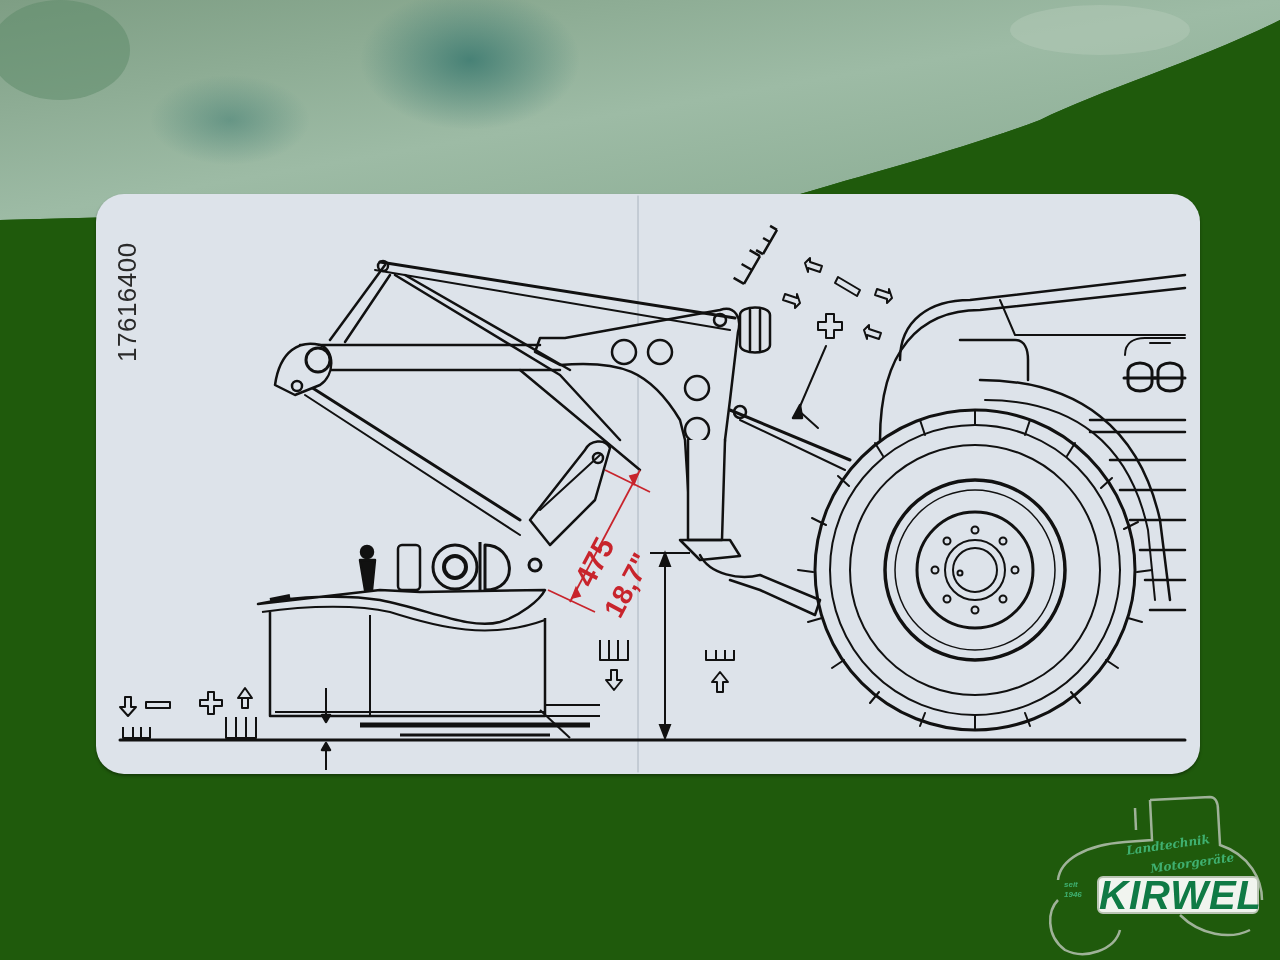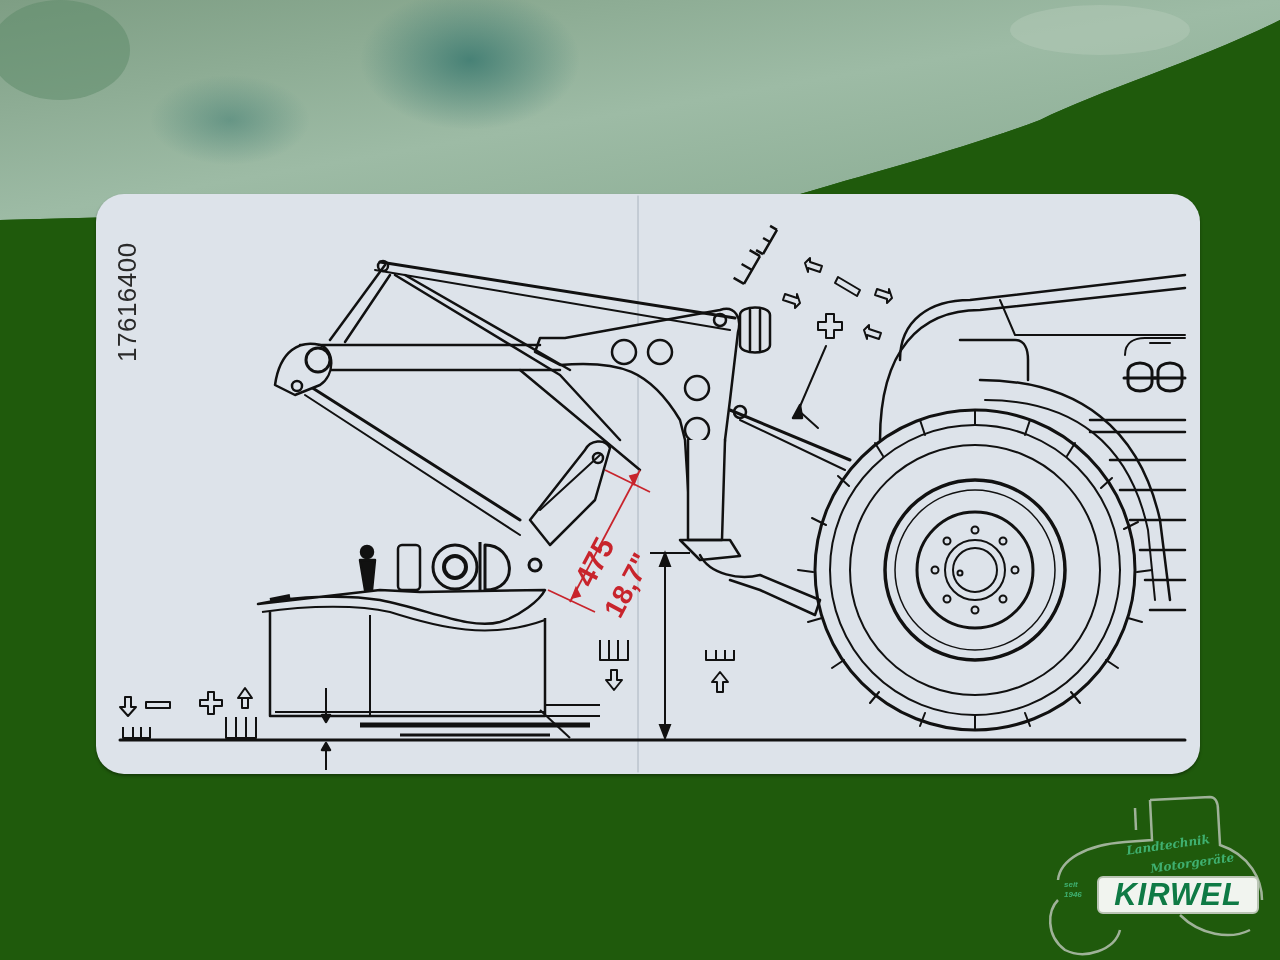--- a/index.html
+++ b/index.html
@@ -27,21 +27,21 @@
     font-size: 30px; white-space: nowrap;
     transform-origin: left top; transform: rotate(-62deg);
   }
   .dim-mm { left: 472px; top: 382px; }
   .dim-in { left: 502px; top: 414px; font-size: 28px; }
   .logo { position: absolute; left: 1040px; top: 790px; width: 240px; height: 170px; }
   .logo-box {
     position: absolute; left: 1097px; top: 876px; width: 158px; height: 34px;
     background: #f1f4ef; border: 2px solid #b9c4b4; border-radius: 6px;
     color: #0f7a45; font-weight: bold; font-style: italic;
-    font-size: 31px; text-align: center; line-height: 34px; letter-spacing: 1px;
+    font-size: 40px; text-align: center; line-height: 34px; letter-spacing: 1px;
   }
   .logo-script {
     position: absolute; color: #3fb070; font-style: italic; font-weight: bold;
     font-family: "DejaVu Serif", serif; font-size: 12px; white-space: nowrap;
     transform: rotate(-8deg);
   }
   .logo-s1 { left: 1126px; top: 838px; }
   .logo-s2 { left: 1150px; top: 856px; }
   .logo-since {
     position: absolute; left: 1064px; top: 880px; color: #3fb070;

